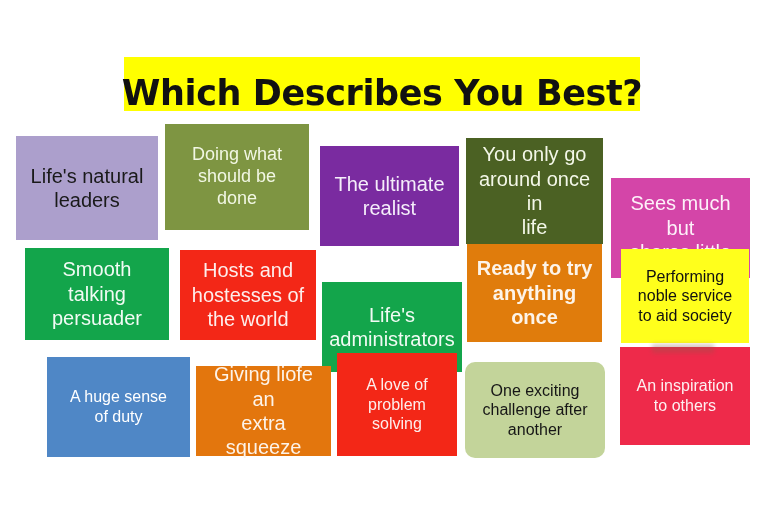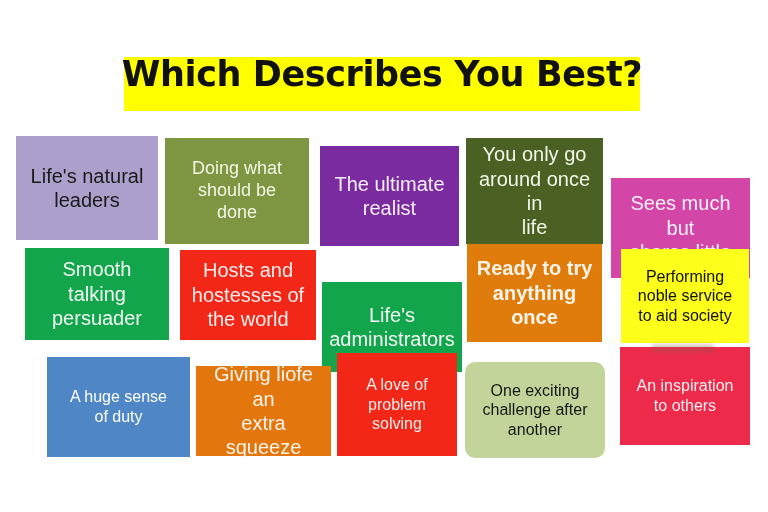--- a/index.html
+++ b/index.html
@@ -21,21 +21,21 @@
   }
   
   .title-banner {
     position: absolute;
     left: 124px;
     top: 57px;
     width: 516px;
     height: 54px;
     background: #ffff00;
     display: flex;
-    align-items: flex-start;
+    align-items: flex-end;
     justify-content: center;
   }
   .title-text {
     font-family: "DejaVu Sans", sans-serif;
     font-weight: bold;
     font-size: 35px;
     line-height: 1;
     letter-spacing: -0.4px;
     color: #111111;
     white-space: nowrap;
@@ -80,21 +80,21 @@
 
   <div class="title-banner">
     <span class="title-text">Which Describes You Best?</span>
   </div>
 
   <div id="grid-container">
       <div class="cell t-sm" style="left: 16px; top: 136px; width: 142px; height: 104px; background: rgb(172, 159, 204); color: rgb(26, 26, 26);">
         <span class="cell-label">Life's natural
 leaders</span>
       </div>
-      <div class="cell t-lg" style="left: 165px; top: 138px; width: 144px; height: 106px; background: rgb(126, 149, 66); color: rgb(242, 247, 228);">
+      <div class="cell t-lg" style="left: 165px; top: 124px; width: 144px; height: 106px; background: rgb(126, 149, 66); color: rgb(242, 247, 228);">
         <span class="cell-label">Doing what
 should be
 done</span>
       </div>
       <div class="cell t-sm" style="left: 320px; top: 146px; width: 139px; height: 100px; background: rgb(122, 43, 160); color: rgb(245, 238, 250);">
         <span class="cell-label">The ultimate
 realist</span>
       </div>
       <div class="cell t-sm" style="left: 466px; top: 138px; width: 137px; height: 106px; background: rgb(75, 97, 35); color: rgb(243, 247, 232);">
         <span class="cell-label">You only go

